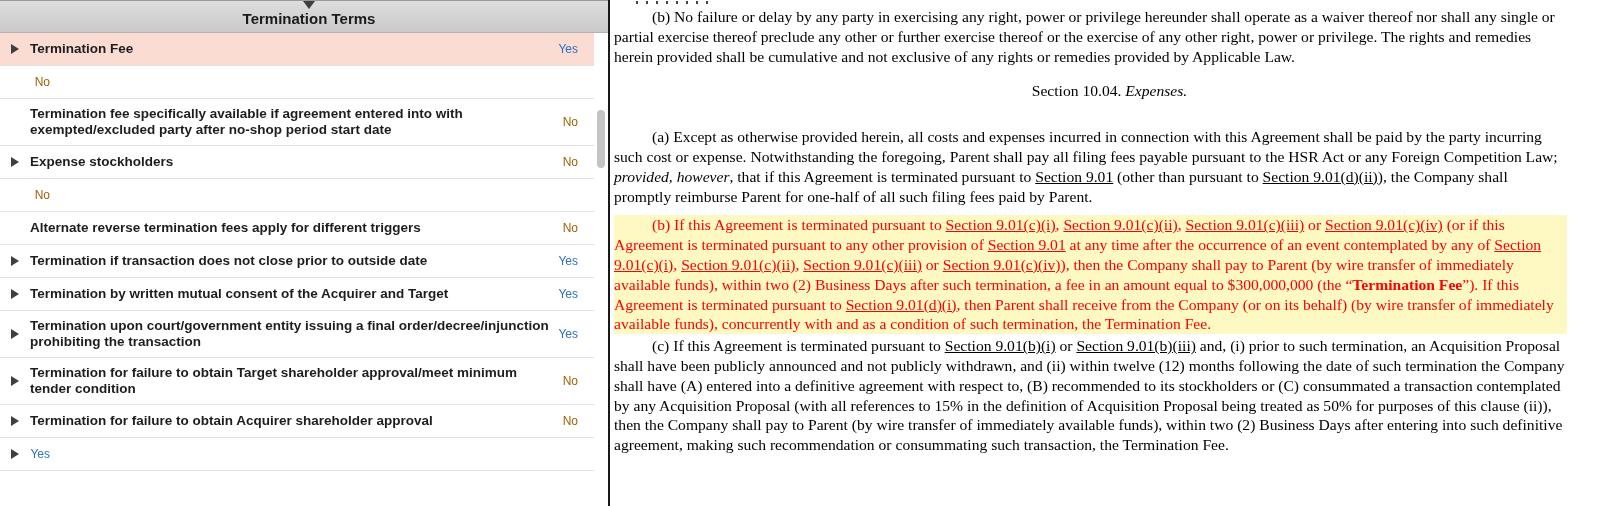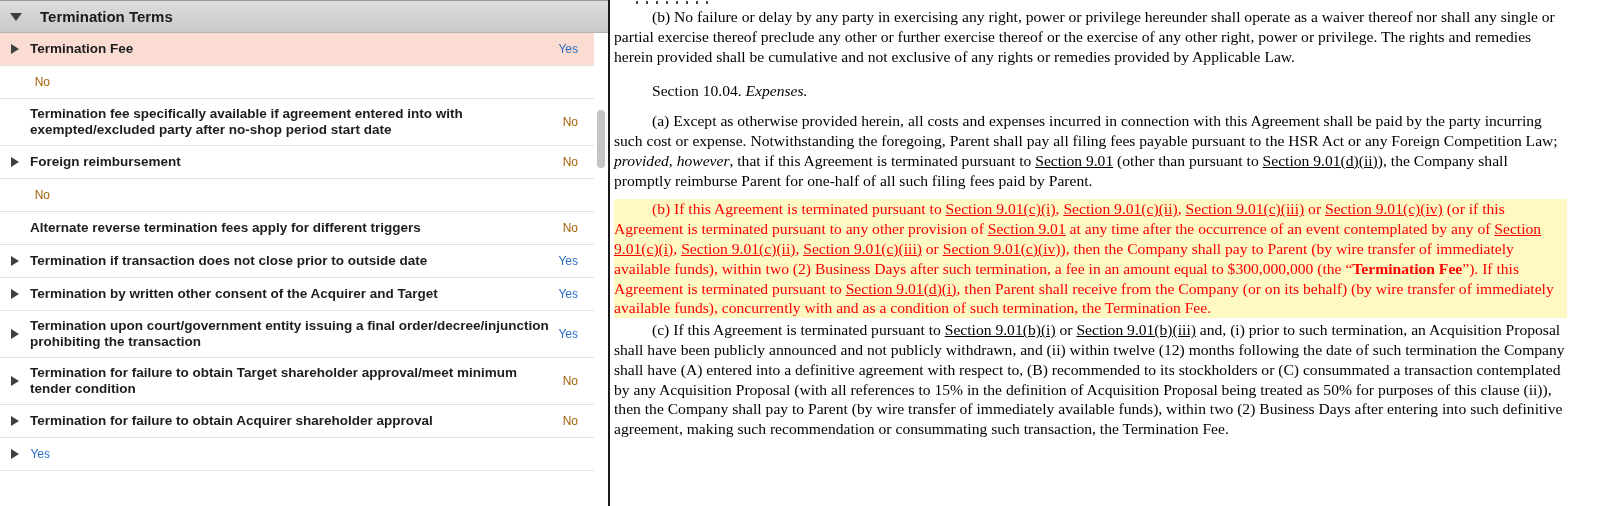--- a/index.html
+++ b/index.html
@@ -2,24 +2,24 @@
 <html><head>
 <meta charset="utf-8">
 <style>
   * { margin:0; padding:0; box-sizing:border-box; }
   html,body { width:1600px; height:506px; overflow:hidden; background:#fff; }
   .app { position:relative; width:1600px; height:506px; font-family:"Liberation Sans",sans-serif; }
 
   
   .left-panel { position:absolute; left:0; top:0; width:608px; height:506px; background:#fff; }
   .panel-header {
-    height:33px; display:flex; align-items:center; gap:18px; padding-left:10px;
+    height:33px; display:flex; align-items:center; gap:1px; padding-left:10px;
     background:linear-gradient(#dddddd,#c9c9c9);
     border-top:1px solid #999; border-bottom:1px solid #b3b3b3;
-    font-size:15px; font-weight:bold; color:#1a1a1a;
+    font-size:15px; font-weight:bold; color:#1a1a1a;flex-direction:column;
   }
   .tri-down { width:0; height:0; border-left:6px solid transparent; border-right:6px solid transparent; border-top:8px solid #3f3f3f; }
   .rows { width:594px; }
   .row { display:flex; align-items:center; min-height:33px; padding:7px 0; border-bottom:1px solid #e2e2e2; background:#fff; cursor:default; }
   .row.hlrow { background:#fbdcd2; }
   .tri-cell { width:30px; flex:0 0 30px; display:flex; justify-content:center; }
   .tri-right { width:0; height:0; border-top:5.5px solid transparent; border-bottom:5.5px solid transparent; border-left:8px solid #3f3f3f; }
   .tri-right.hidden { visibility:hidden; }
   .lbl { flex:1 1 auto; font-size:13.5px; font-weight:bold; color:#1d1d1f; line-height:16px; padding-right:8px; }
   .val { flex:0 0 auto; width:36px; text-align:right; padding-right:16px; font-size:12px; line-height:16px; }
@@ -28,21 +28,21 @@
   .scrollbar { position:absolute; top:0; right:1px; width:11px; height:506px; }
   .scrollbar .thumb { position:absolute; top:110px; left:1px; width:8px; height:58px; background:#c4c4c4; border-radius:4px; }
 
   
   .doc { position:absolute; left:608px; top:0; width:992px; height:506px; background:#fff; border-left:2px solid #1a1a1a; }
   .page { font-family:"Liberation Serif",serif; font-size:15.6px; line-height:19.8px; color:#000; padding:0 33px 0 4px; }
   .fragment { height:3px; width:78px; margin:1px 0 3px 22px;
     background:repeating-linear-gradient(90deg,#444 0 2px,transparent 2px 10px); }
   p.para { margin:0 0 9px 0; text-indent:38px; }
   p.para.first { margin-top:3px; }
-  p.heading { margin:15px 0 10px 0; }
+  p.heading { margin:15px 0 26px 0;text-align:center; }
   p.hl { background:#fef9c3; color:#fe0000; margin-bottom:2px; }
   .it { font-style:italic; }
   .bd { font-weight:bold; }
   .lnk { text-decoration:underline; cursor:pointer; }
   .pageno { text-align:center; margin-top:13px; font-size:15.6px; }
 </style>
 </head>
 <body>
 
 <div class="app">
@@ -70,21 +70,21 @@
           <span class="tri-cell">
             <span class="tri-right hidden"></span>
           </span>
           <span class="lbl">Termination fee specifically available if agreement entered into with exempted/excluded party after no-shop period start date</span>
           <span class="val no">No</span>
         </div>
         <div class="row">
           <span class="tri-cell">
             <span class="tri-right"></span>
           </span>
-          <span class="lbl">Foreign reimbursement</span>
+          <span class="lbl">Expense stockholders</span>
           <span class="val no">No</span>
         </div>
         <div class="row">
           <span class="tri-cell">
             <span class="tri-right hidden"></span>
           </span>
           <span class="val no">No</span>
         </div>
         <div class="row">
           <span class="tri-cell">
@@ -97,21 +97,21 @@
           <span class="tri-cell">
             <span class="tri-right"></span>
           </span>
           <span class="lbl">Termination if transaction does not close prior to outside date</span>
           <span class="val yes">Yes</span>
         </div>
         <div class="row">
           <span class="tri-cell">
             <span class="tri-right"></span>
           </span>
-          <span class="lbl">Termination by written other consent of the Acquirer and Target</span>
+          <span class="lbl">Termination by written mutual consent of the Acquirer and Target</span>
           <span class="val yes">Yes</span>
         </div>
         <div class="row">
           <span class="tri-cell">
             <span class="tri-right"></span>
           </span>
           <span class="lbl">Termination upon court/government entity issuing a final order/decree/injunction prohibiting the transaction</span>
           <span class="val yes">Yes</span>
         </div>
         <div class="row">

